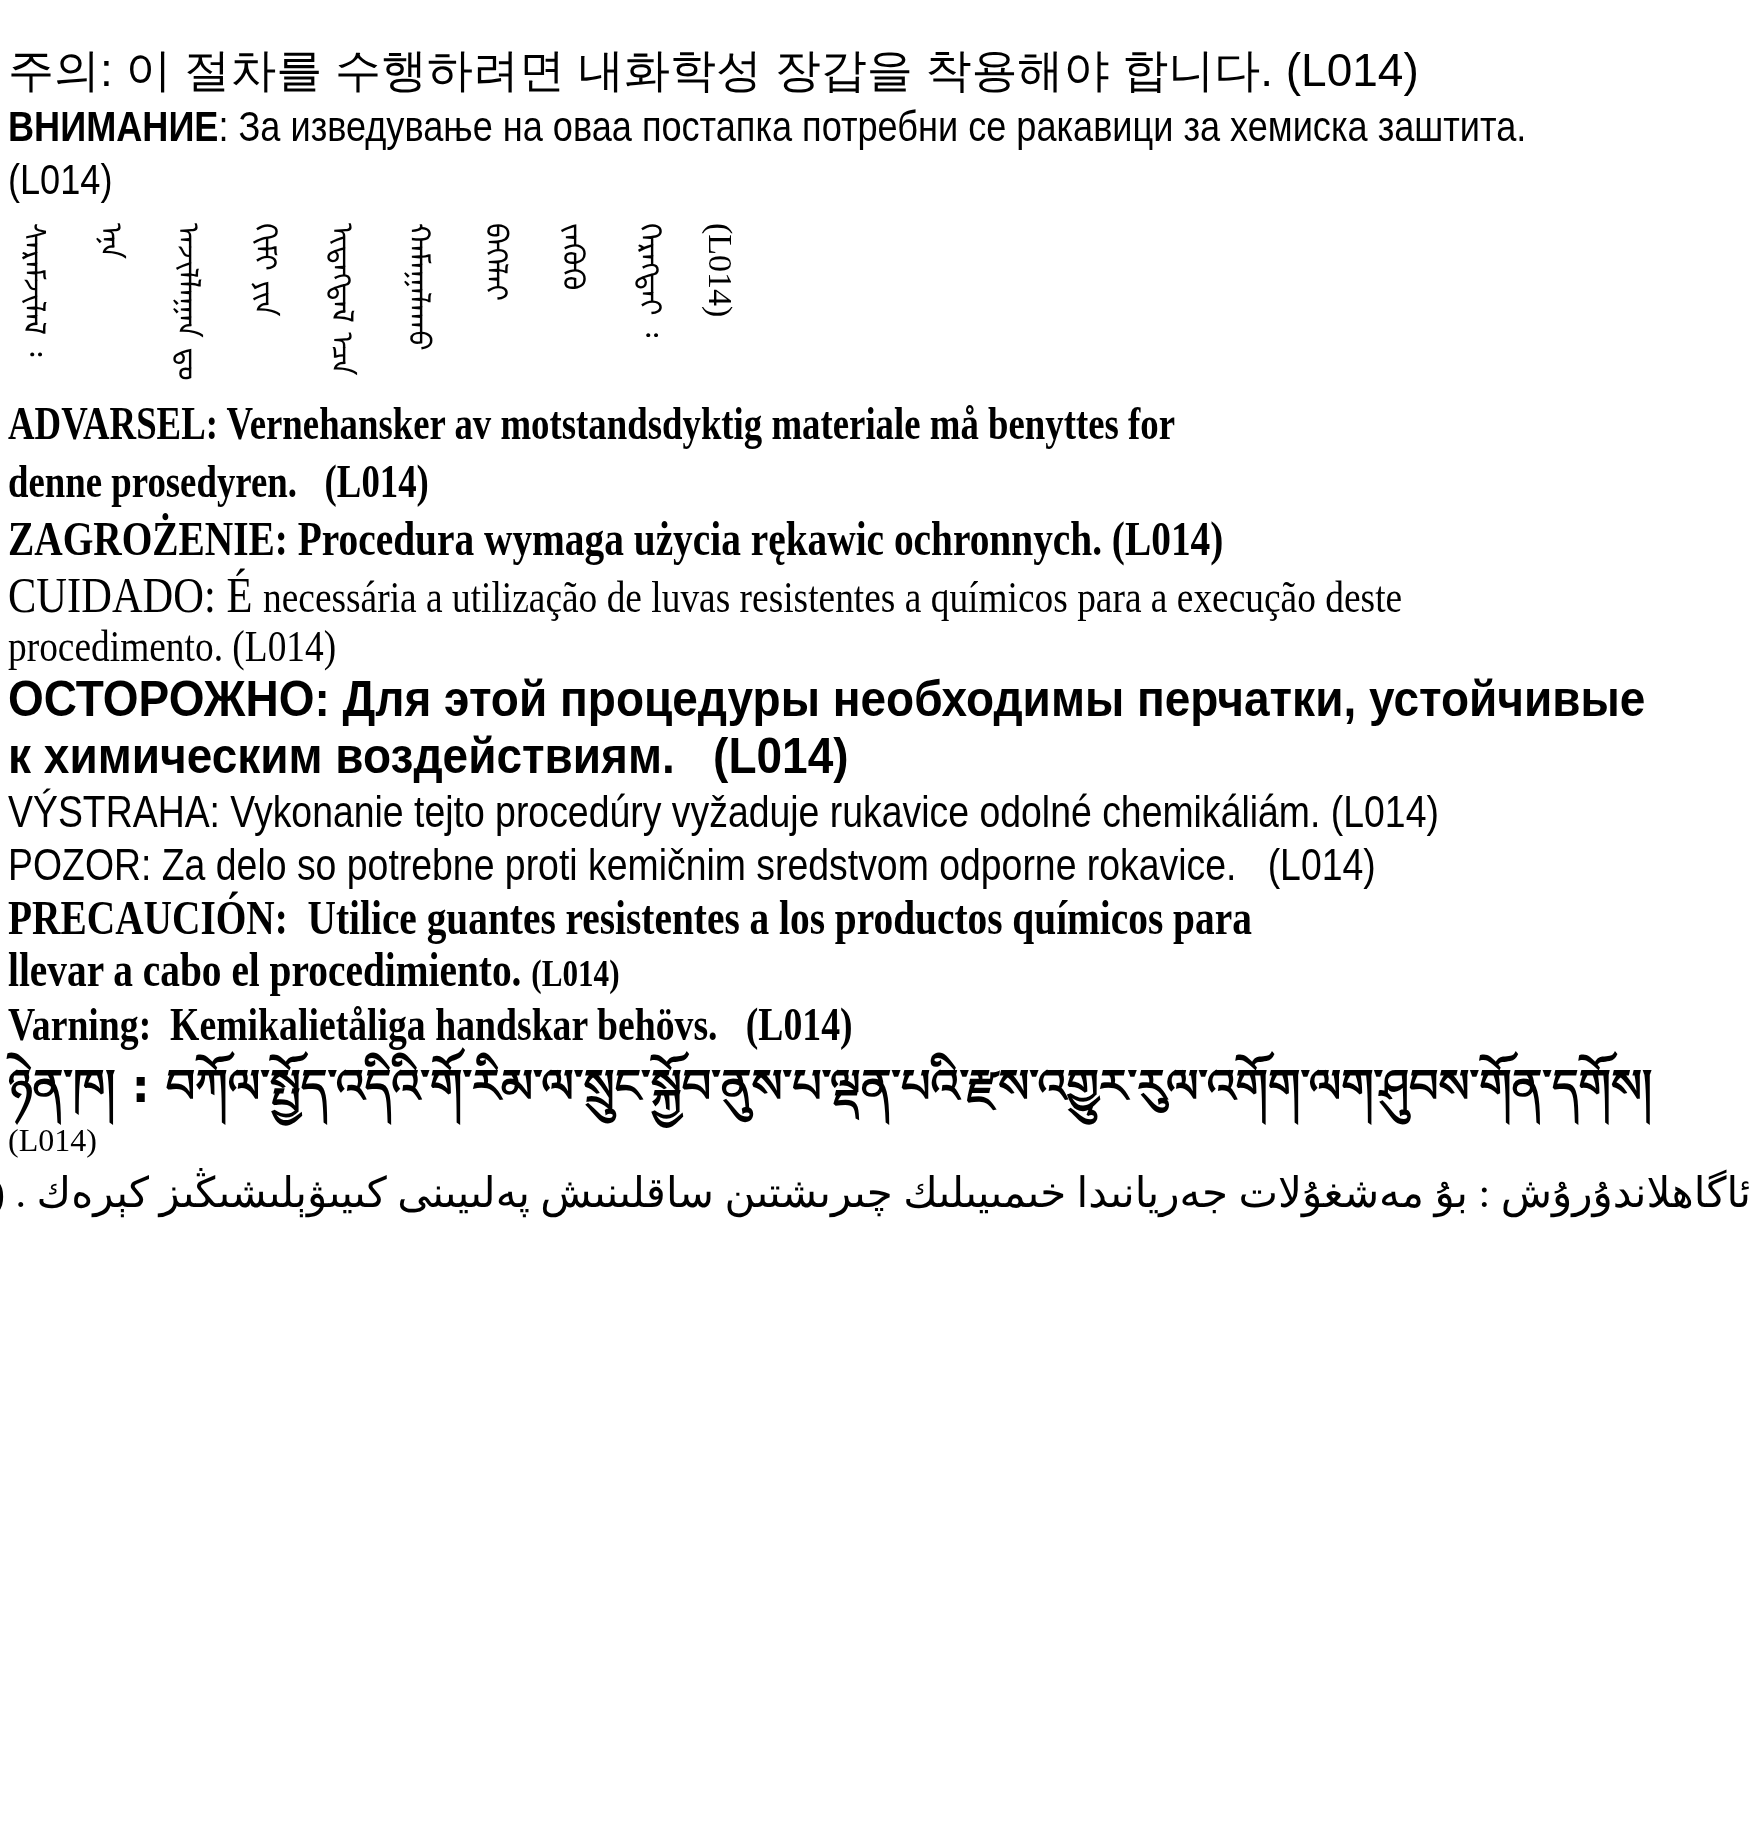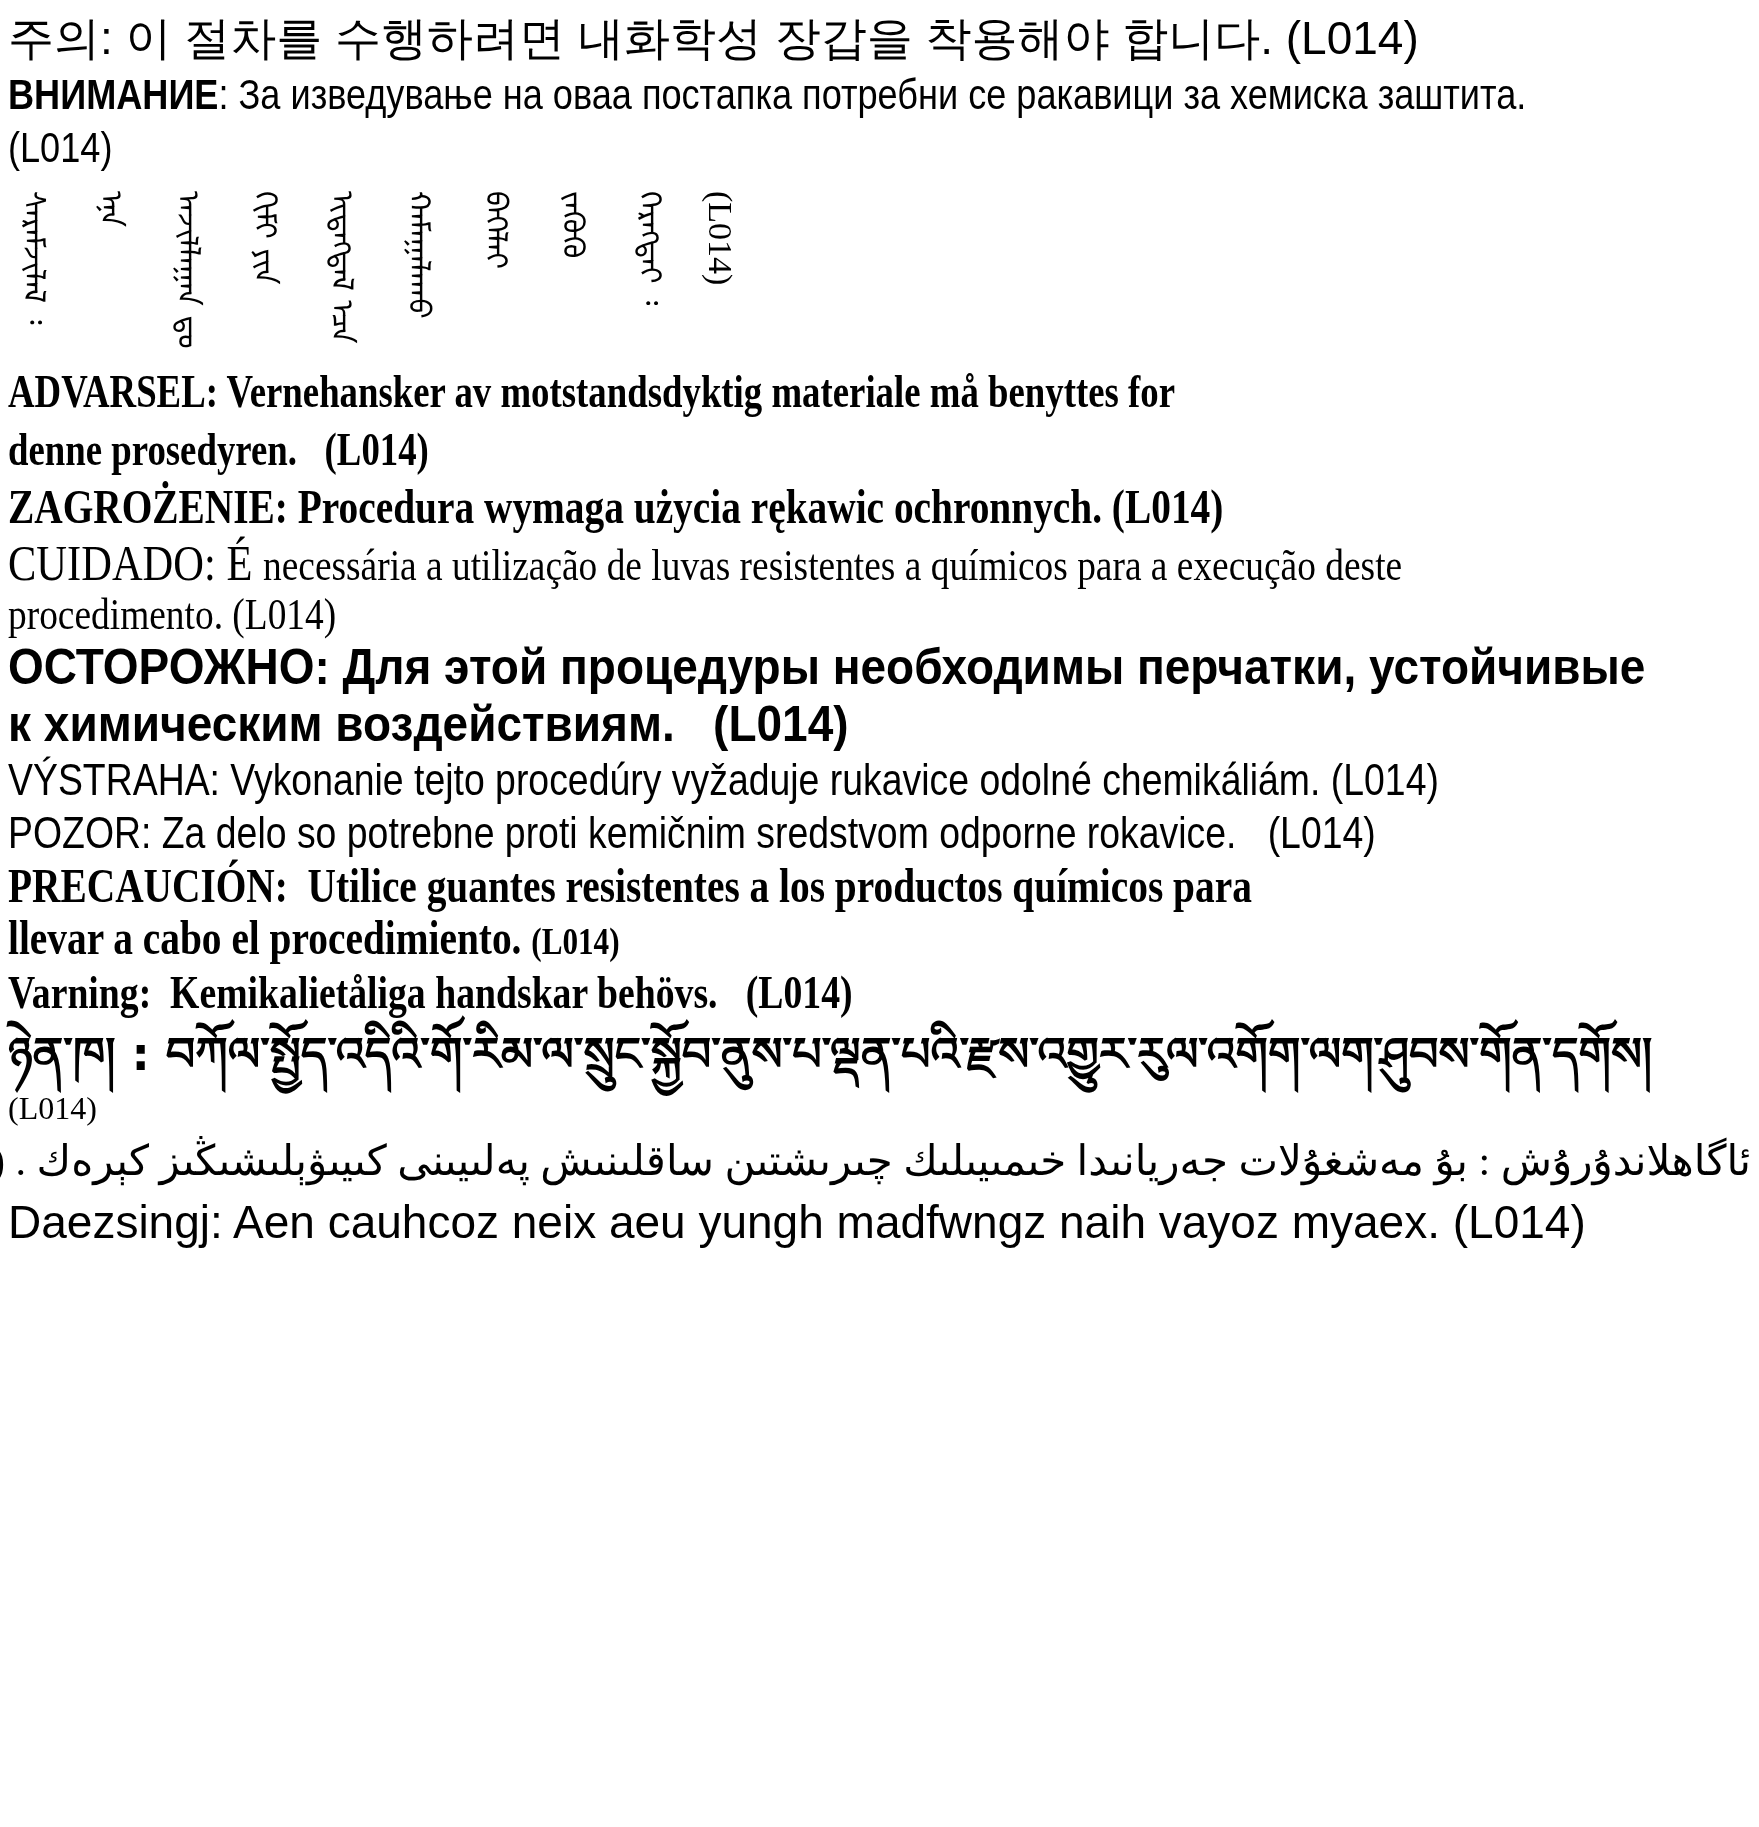--- a/index.html
+++ b/index.html
@@ -1,17 +1,17 @@
 <!DOCTYPE html>
 <html><head>
 <meta charset="utf-8">
 <style>
   html,body { margin:0; padding:0; background:#ffffff; color:#000000; }
   body { width:1759px; }
-  .page { padding:10px 8px; overflow:hidden; }
+  .page { padding:10px 8px; overflow:hidden;margin-top:32px; }
   p.block { margin:0; white-space:pre; transform-origin:left top; }
   .sans  { font-family:"Liberation Sans","DejaVu Sans",sans-serif; }
   .serif { font-family:"Liberation Serif","DejaVu Serif",serif; }
   .bold  { font-weight:bold; }
 
   
   .w-korean     { margin-top:2px;  font-size:46px; line-height:1.25; }
   .w-macedonian { margin-top:36px; font-size:42px; line-height:1.28; transform:scaleX(0.86); }
   .w-macedonian .lead { font-weight:bold; }
 
@@ -65,15 +65,14 @@
 
   <p class="block serif bold w-spanish"><span>PRECAUCIÓN:  Utilice guantes resistentes a los productos químicos para</span><br><span>llevar a cabo el procedimiento. </span><span class="code-sm">(L014)</span></p>
 
   <p class="block serif bold w-swedish"><span class="lead">Varning:  </span><span>Kemikalietåliga handskar behövs.   (L014)</span></p>
 
   <p class="block w-tibetan"><span>ཉེན་ཁ། : བཀོལ་སྤྱོད་འདིའི་གོ་རིམ་ལ་སྲུང་སྐྱོབ་ནུས་པ་ལྡན་པའི་རྫས་འགྱུར་རུལ་འགོག་ལག་ཤུབས་གོན་དགོས།</span></p>
   <p class="block serif w-tibetan-code"><span>(L014)</span></p>
 
   <p class="block serif w-uyghur" dir="rtl"><span>ئاگاھلاندۇرۇش : بۇ مەشغۇلات جەريانىدا خىمىيىلىك چىرىشتىن ساقلىنىش پەلىيىنى كىيىۋېلىشىڭىز كېرەك . (L014)</span></p>
 
-  <p class="block sans w-zhuang"><span>Daezsingj: Aen cauhcoz neix aeu yungh madfwngz naih vayoz myaex. (L014)</span></p>
 
 </div>
 
 </body></html>

